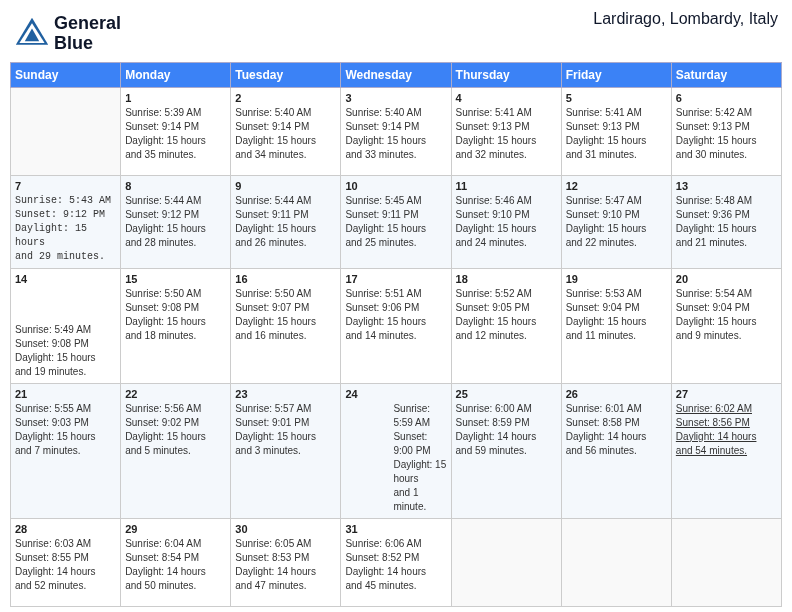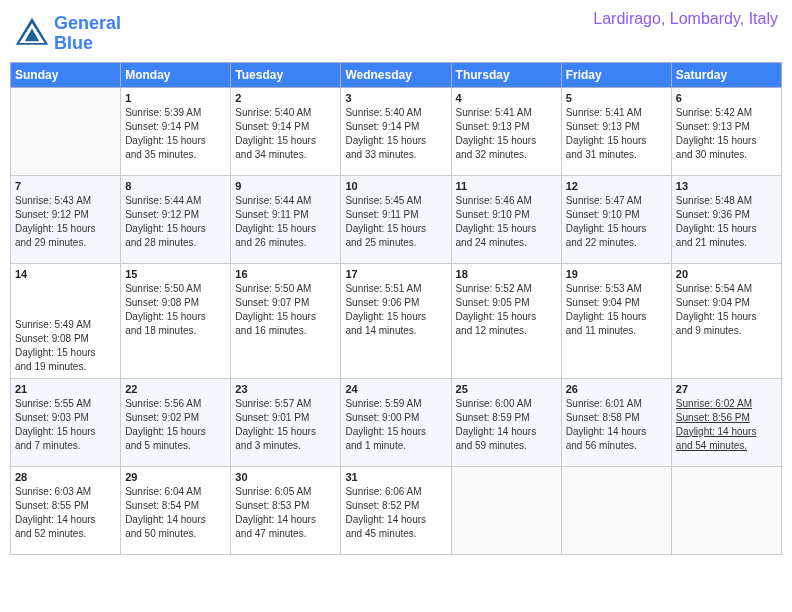--- a/index.html
+++ b/index.html
@@ -18,40 +18,40 @@
       padding: 0 4px;
     }
     .logo {
       display: flex;
       align-items: center;
       margin-top: 4px;
     }
     .logo-text {
       font-size: 18px;
       font-weight: bold;
-      color: #3b82f6;
+      color: #0f172a;
       line-height: 1.1;
     }
     .logo-icon {
       width: 36px;
       height: 36px;
       margin-right: 4px;
     }
     .title-area {
       text-align: right;
     }
     .month-title {
       font-size: 42px;
       font-weight: bold;
       color: #1a3a5c;
       line-height: 1;
     }
     .location-title {
       font-size: 16px;
-      color: #8b5cf6;
+      color: #0f172a;
     }
     table {
       width: 100%;
       border-collapse: collapse;
       table-layout: fixed;
     }
     thead tr th {
       background-color: #3b82f6;
       color: #fff;
       font-size: 12px;
@@ -166,21 +166,21 @@
           <span class="day-number">6</span>
           <div class="day-info" style="white-space: pre-line;">Sunrise: 5:42 AM
 Sunset: 9:13 PM
 Daylight: 15 hours
 and 30 minutes.</div>
         </td>
       </tr>
       <tr>
         <td>
           <span class="day-number">7</span>
-          <div class="day-info" style="white-space: pre-line;">Sunrise: 5:43 AM
+          <div class="day-info" style="white-space: pre-line; font-family: Liberation Mono, monospace;">Sunrise: 5:43 AM
 Sunset: 9:12 PM
 Daylight: 15 hours
 and 29 minutes.</div>
         </td>
         <td>
           <span class="day-number">8</span>
           <div class="day-info" style="white-space: pre-line;">Sunrise: 5:44 AM
 Sunset: 9:12 PM
 Daylight: 15 hours
 and 28 minutes.</div>
@@ -289,21 +289,21 @@
         </td>
         <td>
           <span class="day-number">23</span>
           <div class="day-info" style="white-space: pre-line;">Sunrise: 5:57 AM
 Sunset: 9:01 PM
 Daylight: 15 hours
 and 3 minutes.</div>
         </td>
         <td>
           <span class="day-number">24</span>
-          <div class="day-info" style="white-space: pre-line;">Sunrise: 5:59 AM
+          <div class="day-info" style="white-space: pre-line; margin-left: 48px;">Sunrise: 5:59 AM
 Sunset: 9:00 PM
 Daylight: 15 hours
 and 1 minute.</div>
         </td>
         <td>
           <span class="day-number">25</span>
           <div class="day-info" style="white-space: pre-line;">Sunrise: 6:00 AM
 Sunset: 8:59 PM
 Daylight: 14 hours
 and 59 minutes.</div>

